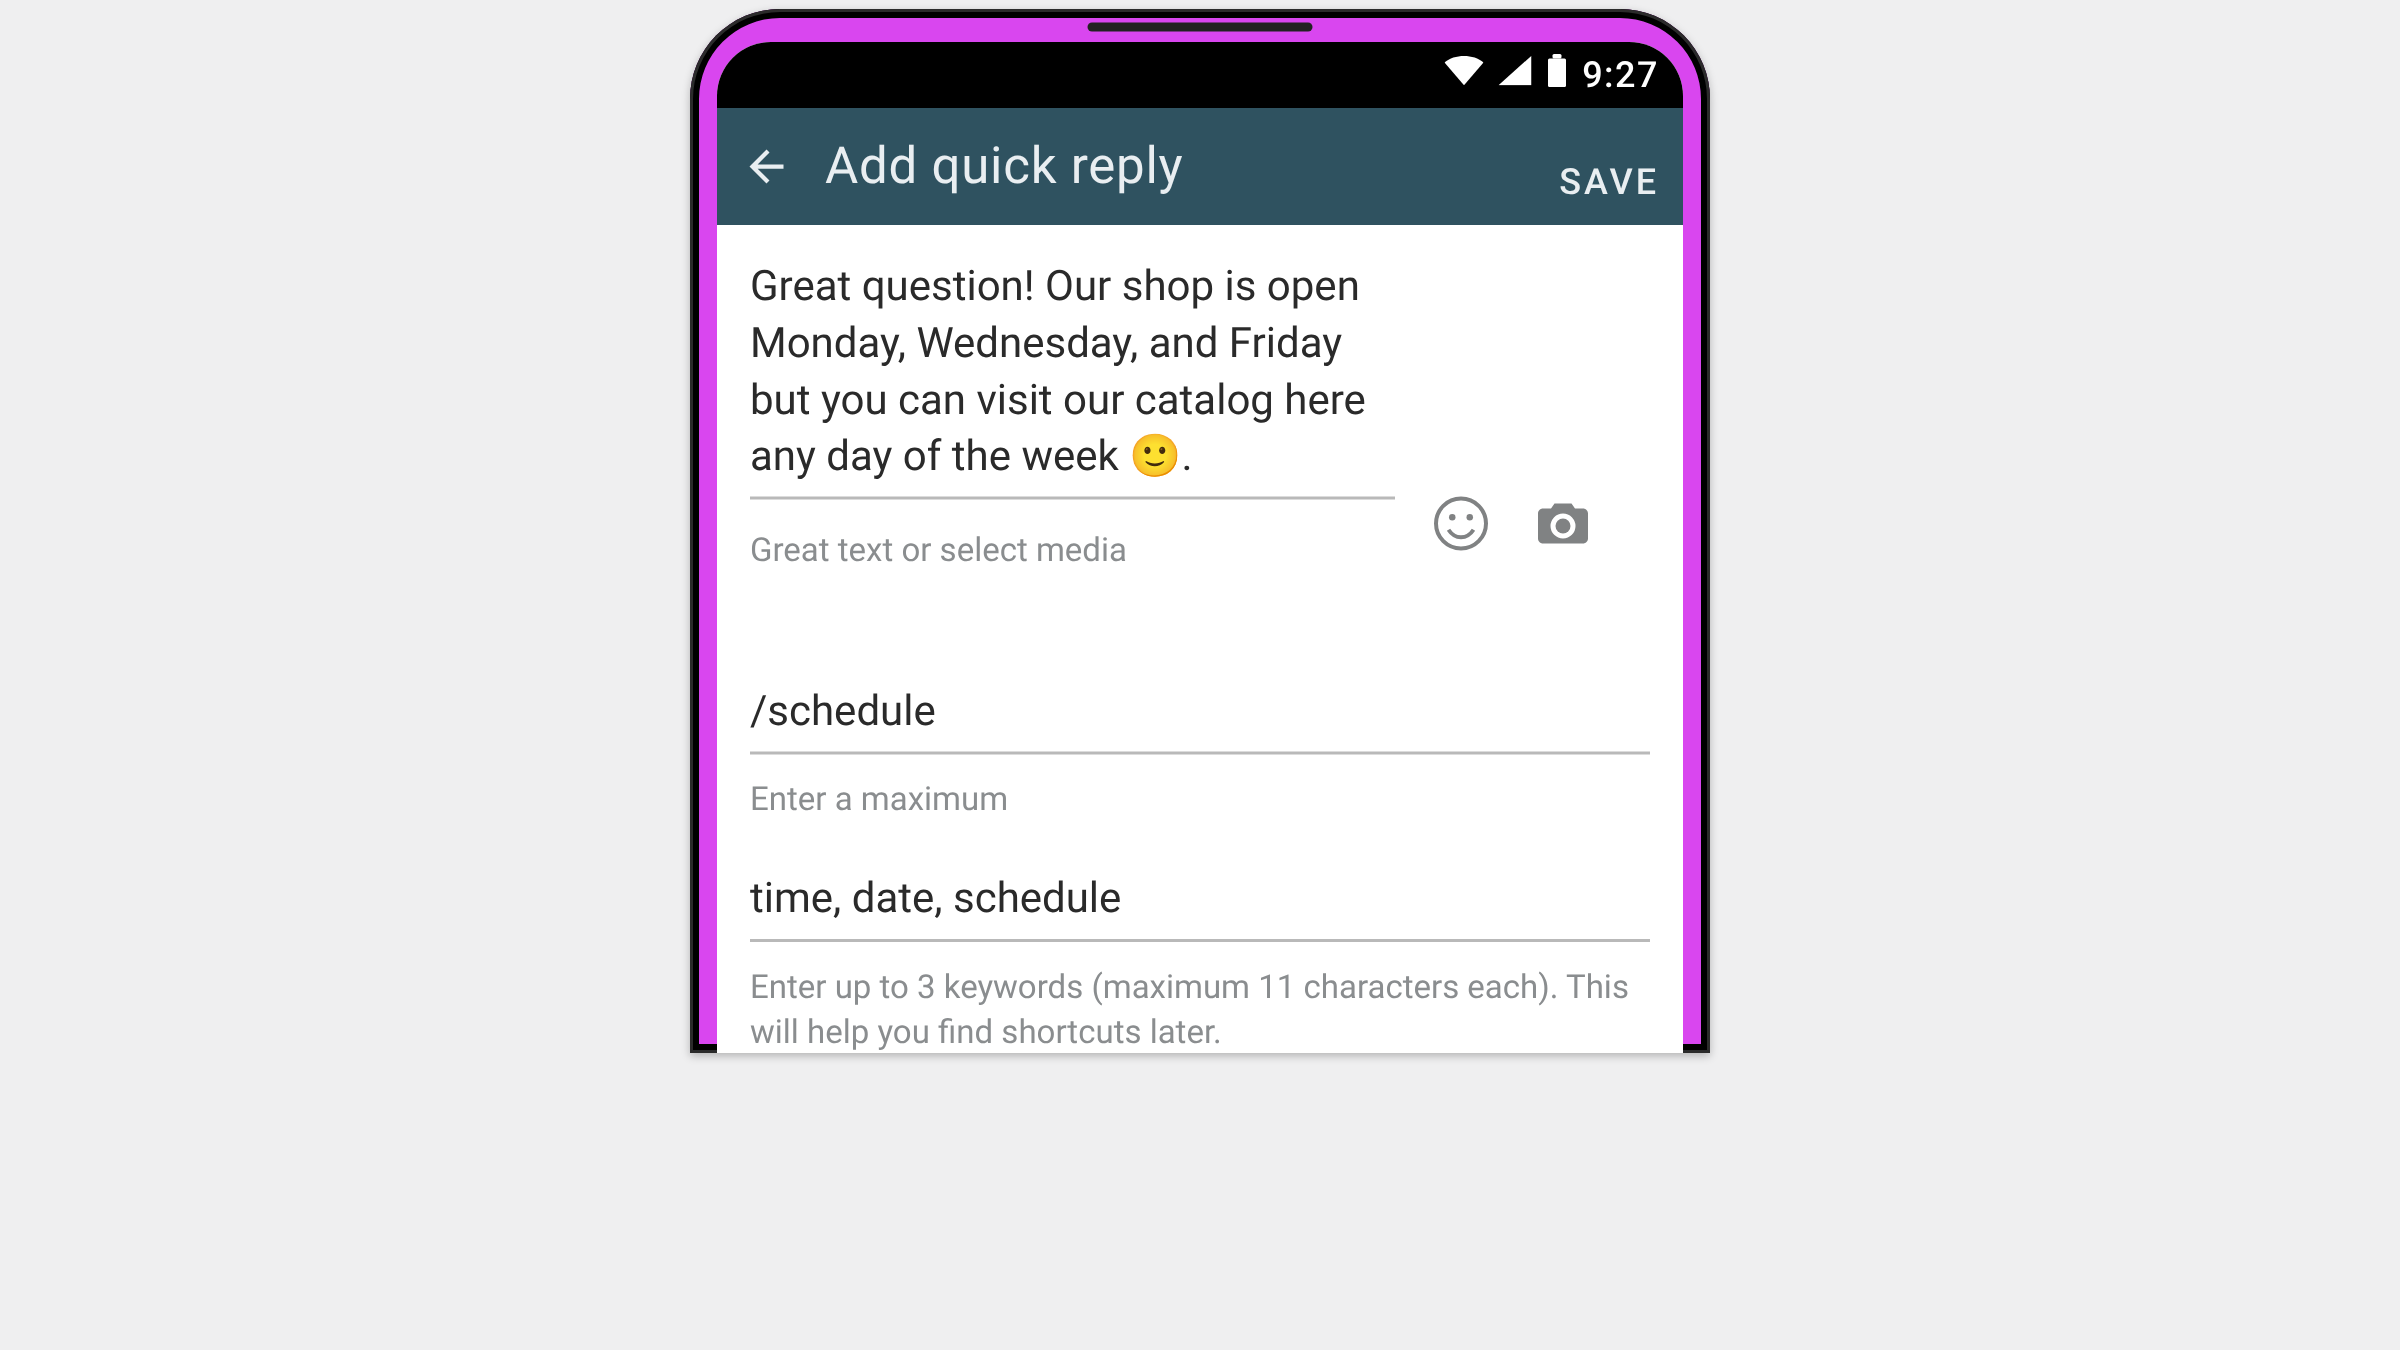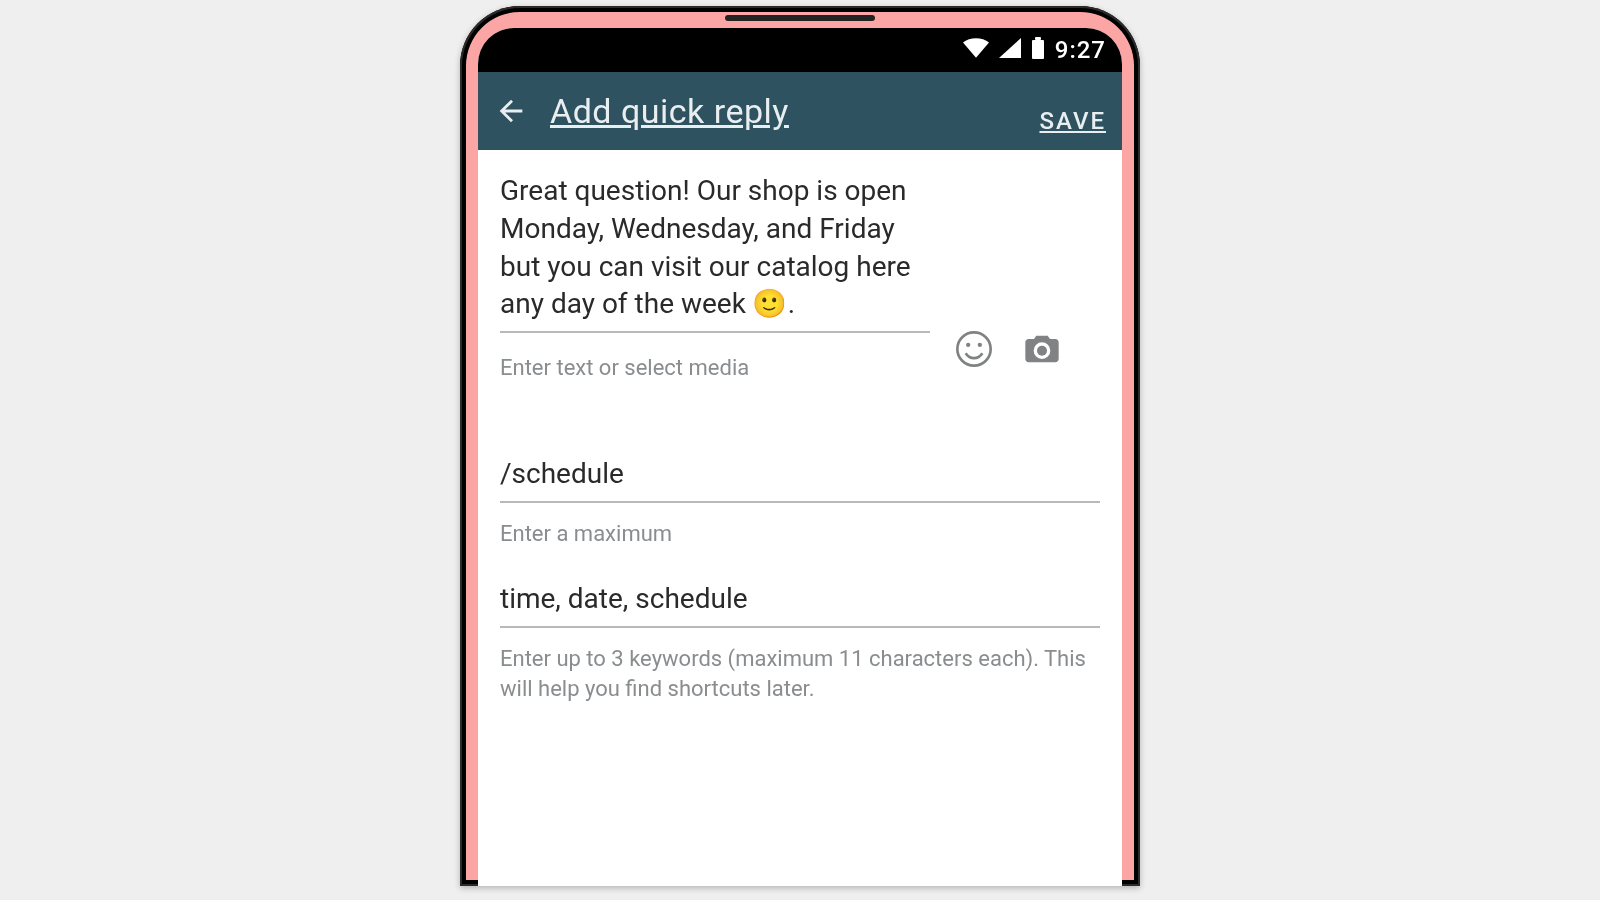--- a/index.html
+++ b/index.html
@@ -12,22 +12,22 @@
   .stage {
     width: 1600px; height: 900px;
     display: flex; align-items: flex-start; justify-content: center;
     padding-top: 6px;
   }
 
   
   .phone {
     position: relative;
     width: 680px;
-    height: 880px;
-    background: #fca5a5;
+    height: 696px;
+    background: #d946ef;
     border-radius: 60px 60px 0 0;
     padding: 22px 18px 0 18px;
     box-shadow:
       inset 0 0 0 2px #2b2b2b,
       inset 0 0 0 6px #000,
       0 2px 6px rgba(0,0,0,.25);
     overflow: hidden;
   }
   
   .phone::before {
@@ -62,21 +62,20 @@
   .clock { letter-spacing: 1px; font-size: 24px; }
 
   
   .app-bar {
     height: 78px;
     background: #2f5260; 
     color: #e9eef1;
     display: flex; align-items: center;
     padding: 15px 16px;
     gap: 22px;
-    text-decoration: underline;
   }
   .app-bar .title {
     flex: 1;
     font-size: 34px;
     letter-spacing: .5px;
   }
   .app-bar .save {
     font-size: 24px;
     letter-spacing: 2px;
     font-weight: 500;
@@ -166,21 +165,21 @@
         </span>
         <span class="title">Add quick reply</span>
         <span class="save">SAVE</span>
       </div>
 
       <div class="content">
 
         <div class="row1">
           <div class="input-wrap">
             <textarea rows="4" class="input-line reply-text" style="">Great question! Our shop is open Monday, Wednesday, and Friday but you can visit our catalog here any day of the week 🙂.</textarea>
-            <div class="helper">Enter text or select media</div>
+            <div class="helper">Great text or select media</div>
           </div>
           <span class="icon-btn">
             <svg width="40" height="40" viewBox="0 0 24 24" stroke-width="1.6">
               <circle cx="12" cy="12" r="10"></circle>
               <circle cx="8.5" cy="9.5" r="1.3" fill="#808283" stroke="none"></circle>
               <circle cx="15.5" cy="9.5" r="1.3" fill="#808283" stroke="none"></circle>
               <path d="M7 14.5c1.3 2 3 3 5 3s3.7-1 5-3"></path>
             </svg>
           </span>
           <span class="icon-btn cam">

